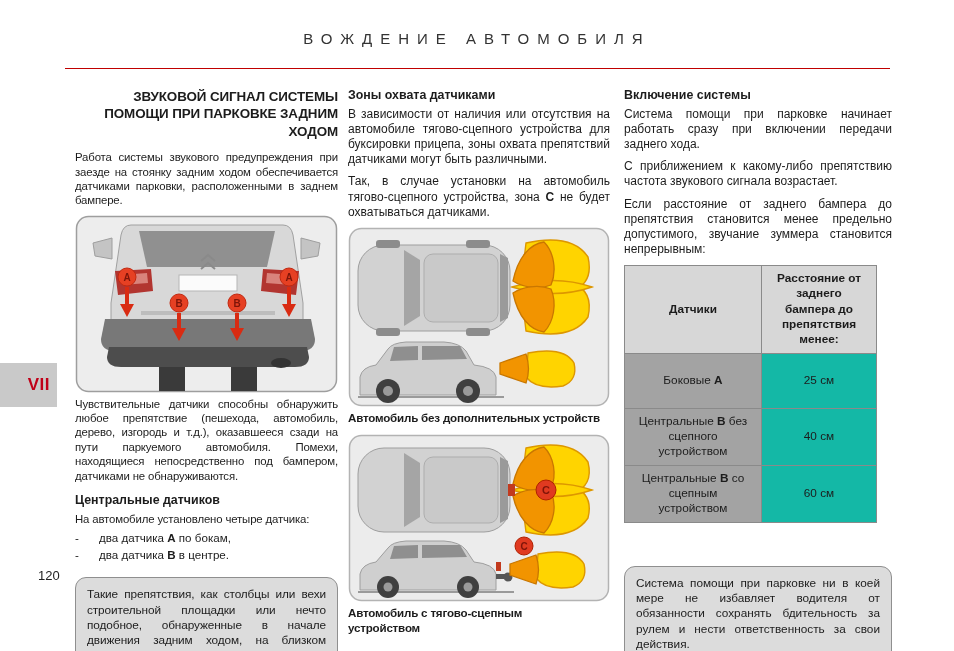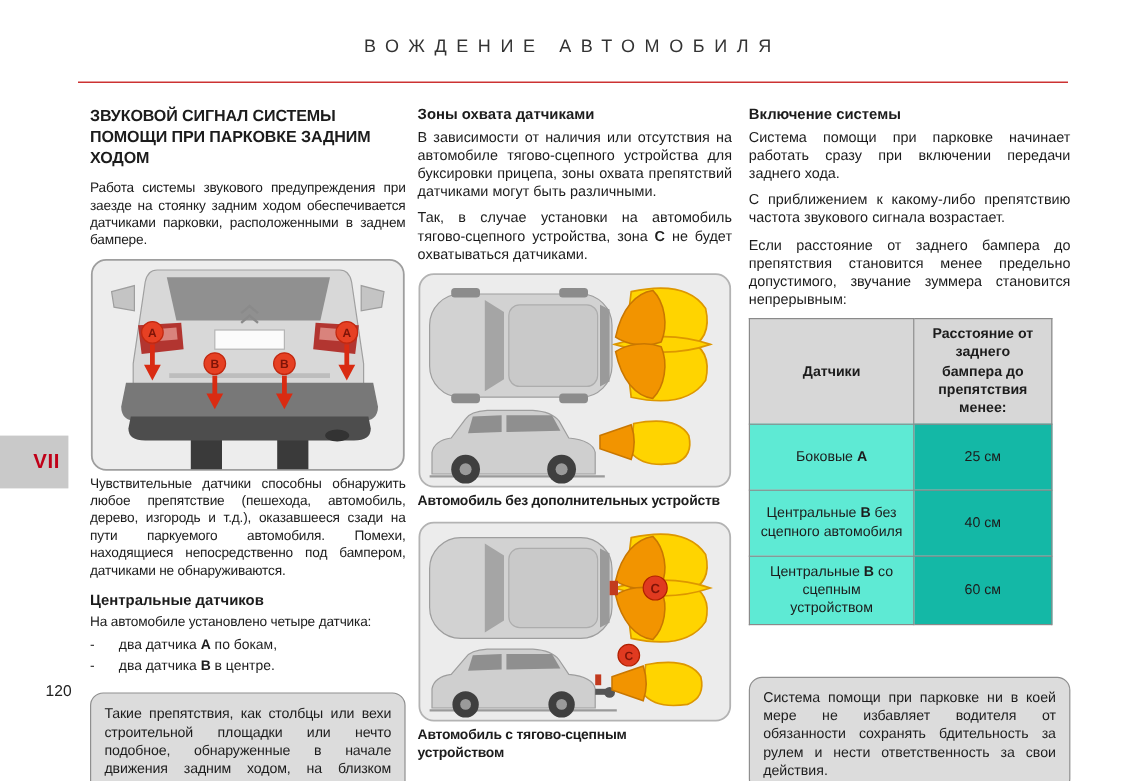--- a/index.html
+++ b/index.html
@@ -12,21 +12,21 @@
     position:absolute; top:30px; left:0; right:0; text-align:center;
     font-size:15px; letter-spacing:8px; color:#333; font-weight:400;
   }
   .title-rule { position:absolute; top:68px; left:65px; right:64px; height:1px; background:#c00000; }
 
   .col { position:absolute; top:80px; }
   .col-left  { left:75px;  width:263px; }
   .col-mid   { left:348px; width:262px; }
   .col-right { left:624px; width:268px; }
 
-  .h1 { font-size:13.4px; font-weight:bold; line-height:1.3; margin:8px 0 10px; letter-spacing:-0.1px; }
+  .h1 { font-size:13.4px; font-weight:bold; line-height:1.3; margin:8px 0 10px; letter-spacing:-0.1px;text-align:right; }
   .h2 { font-size:12.4px; font-weight:bold; margin:10px 0 5px; }
   .para { font-size:12px; line-height:1.26; text-align:justify; margin:0 0 7px; }
   .col-left .para { font-size:11.4px; letter-spacing:-0.15px; }
   b.inline { font-weight:bold; }
 
   .figure { margin:4px 0 4px; }
   .figure svg { display:block; }
 
   .caption { font-weight:bold; font-size:11.6px; line-height:1.25; margin:2px 0 9px; letter-spacing:-0.2px; }
   .nowrap { white-space:nowrap; }
@@ -40,21 +40,21 @@
   }
   .notebox-left  { margin-top:15px; letter-spacing:-0.1px; }
   .notebox-right { margin-top:43px; }
 
   table.dist { border-collapse:collapse; width:253px; margin-top:8px; }
   table.dist td {
     border:1px solid #8a8a8a; text-align:center; vertical-align:middle;
     font-size:11.8px; line-height:1.3; padding:5px 8px;
   }
   td.th { background:#d7d7d7; font-weight:bold; height:42px; }
-  td.cell-label { background:#5eead4; height:44px; }
+  td.cell-label { background:#a3a3a3; height:44px; }
   td.cell-value { background:#14b8a6; }
 
   .section-tab {
     position:absolute; left:0; top:363px; width:57px; height:44px;
     background:#c9c9c9; color:#c00018; font-weight:bold; font-size:17px;
     display:flex; align-items:center; justify-content:flex-end;
     padding-right:7px; box-sizing:border-box; letter-spacing:0.5px;padding-left:10px;
   }
   .pagenum { position:absolute; left:38px; top:568px; font-size:13px; color:#222; }
 </style>
@@ -227,21 +227,21 @@
       <tbody>
         <tr>
           <td class="th" style="width:120px">Датчики</td>
           <td class="th">Расстояние от заднего бампера до препятствия менее:</td>
         </tr>
         <tr>
           <td class="cell-label"><span>Боковые </span><b class="inline">A</b><span></span></td>
           <td class="cell-value">25 см</td>
         </tr>
         <tr>
-          <td class="cell-label"><span>Центральные </span><b class="inline">B</b><span> без сцепного автомобиля</span></td>
+          <td class="cell-label"><span>Центральные </span><b class="inline">B</b><span> без сцепного устройством</span></td>
           <td class="cell-value">40 см</td>
         </tr>
         <tr>
           <td class="cell-label"><span>Центральные </span><b class="inline">B</b><span> со сцепным устройством</span></td>
           <td class="cell-value">60 см</td>
         </tr>
       </tbody>
     </table>
 
     <div class="notebox notebox-right">Система помощи при парковке ни в коей мере не избавляет водителя от обязанности сохранять бдительность за рулем и нести ответственность за свои действия.</div>

